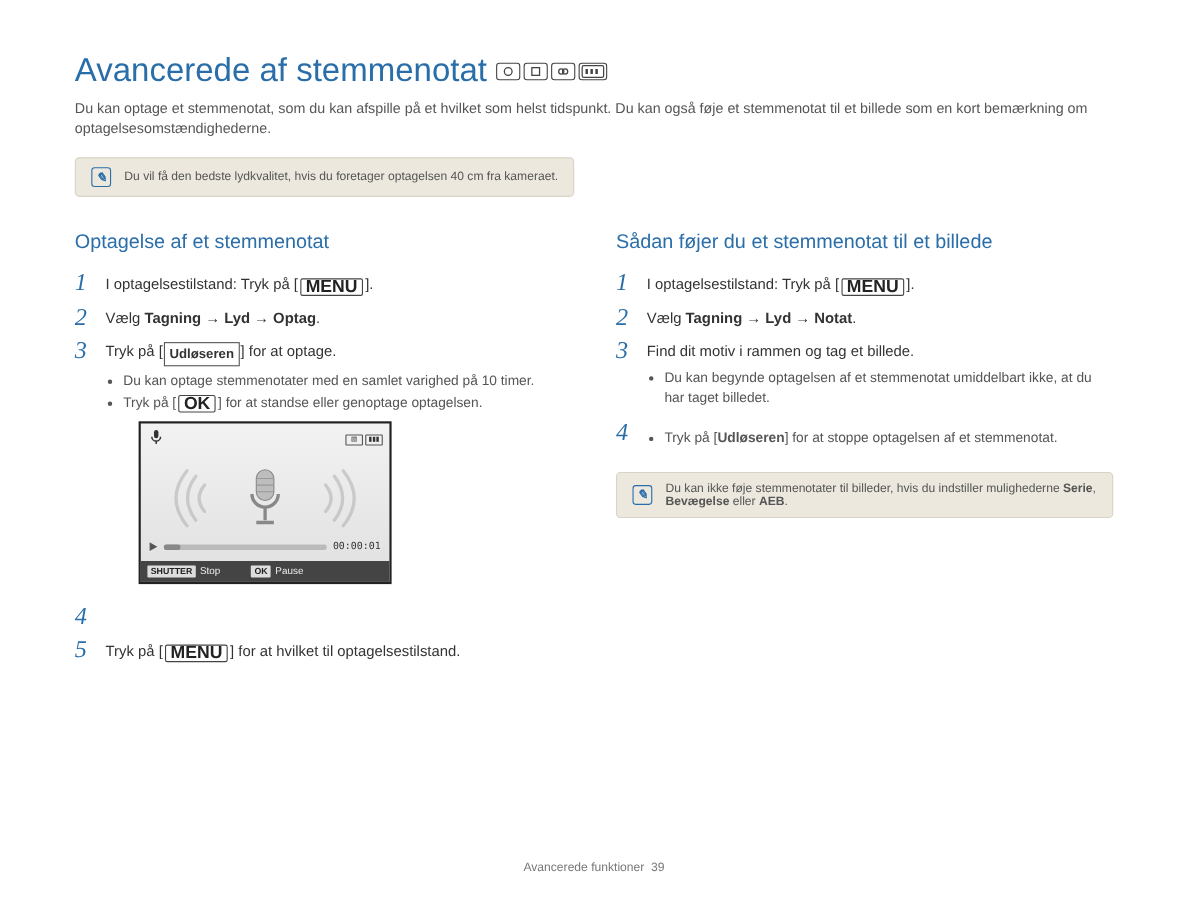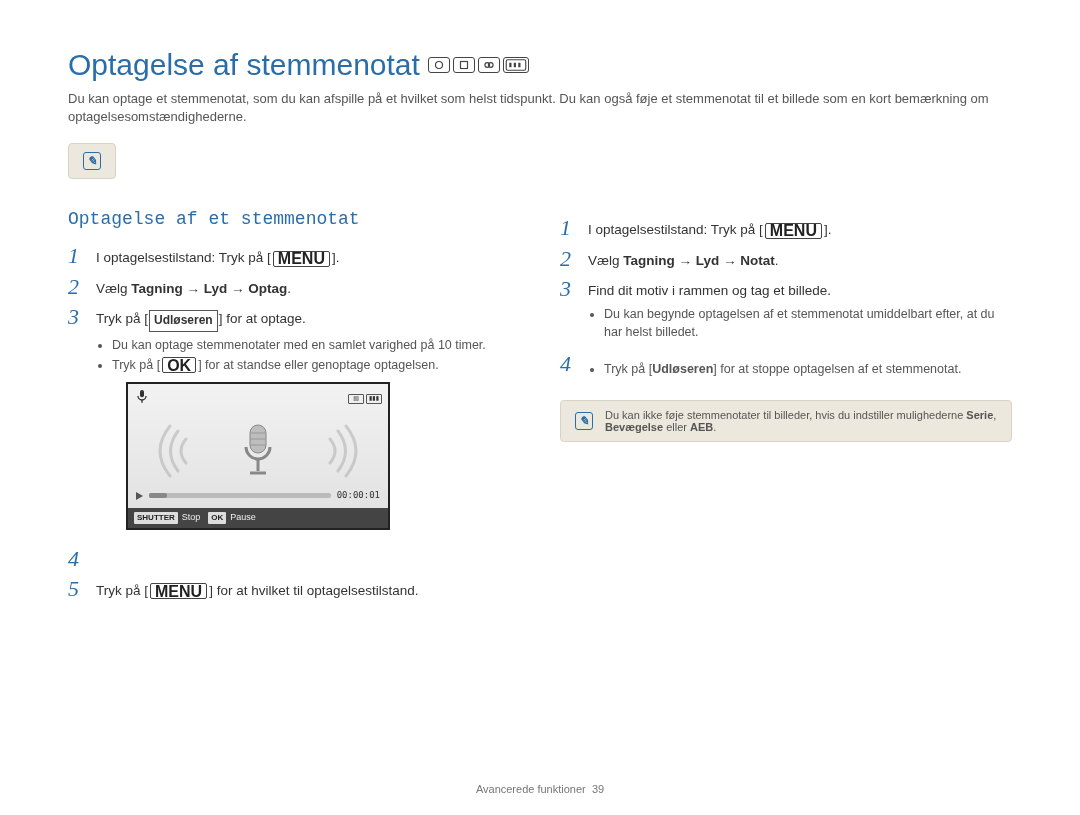--- a/index.html
+++ b/index.html
@@ -73,21 +73,20 @@
     display: flex;
     gap: 40px;
     margin-top: 30px;
   }
   .col { flex: 1; }
   .col h2 {
     font-size: 18px;
     font-weight: 400;
     color: var(--blue);
     margin: 0 0 16px 0;
-    font-family: Liberation Mono, monospace;
   }
   .step {
     display: flex;
     align-items: flex-start;
     gap: 12px;
     margin: 8px 0;
   }
   .step .num {
     font-size: 22px;
     font-style: italic;
@@ -131,21 +130,21 @@
   .kbd-box {
     display: inline-block;
     border: 1px solid #555;
     background: #fff;
     padding: 1px 4px;
     font-size: 12px;
     vertical-align: -1px;
     margin: 0 1px;
   }
   .screen {
-    width: 264px;
+    width: 230px;
     border: 2px solid #222;
     margin: 8px 12px 10px 30px;
     background: linear-gradient(#f2f2f2, #e0e0e0);
     position: relative;
   }
   .screen-top {
     display: flex;
     justify-content: space-between;
     align-items: center;
     padding: 4px 6px;
@@ -184,41 +183,41 @@
   .play { width: 0; height: 0; border-left: 7px solid #555; border-top: 4px solid transparent; border-bottom: 4px solid transparent; }
   .bar { flex: 1; height: 5px; background: #bbb; border-radius: 2px; position: relative; }
   .bar::after { content:''; position:absolute; left:0;top:0;bottom:0; width:10%; background:#888; border-radius:2px; }
   .time { font-size: 9px; color: #333; font-family: monospace; }
   .screen-bot {
     display: flex;
     background: #444;
     color: #eee;
     font-size: 9px;
     padding: 3px 6px;
-    gap: 8px;
+    gap: 28px;
   }
   .screen-bot .lbl { display:flex;align-items:center;gap:4px; }
   .screen-bot .tag { background:#ddd; color:#222; font-weight:700; padding:0 3px; border-radius:1px; font-size:8px; }
 
   .footer {
     position: absolute;
     bottom: 20px;
     left: 0; right: 0;
     text-align: center;
     font-size: 11px;
     color: #777;
   }
 </style>
 </head>
 <body>
 
 <div class="page">
 
   <h1 class="page-title">
-    <span>Optagelse af stemmenotat</span>
+    <span>Avancerede af stemmenotat</span>
     <span class="mode-icons">
       <span class="mode-badge">
         <svg viewBox="0 0 24 24" width="14" height="14">
             <circle cx="12" cy="12" r="6" fill="none" stroke="#444" stroke-width="2"></circle>
           </svg>
       </span>
       <span class="mode-badge">
         <svg viewBox="0 0 24 24" width="14" height="14">
             <rect x="6" y="6" width="12" height="12" fill="none" stroke="#444" stroke-width="2"></rect>
           </svg>
@@ -235,20 +234,21 @@
             <path d="M5 5 L8 5 L8 11 L5 11 Z M11 5 L14 5 L14 11 L11 11 Z M17 5 L20 5 L20 11 L17 11 Z" fill="#444"></path>
           </svg>
       </span>
     </span>
   </h1>
 
   <p class="intro">Du kan optage et stemmenotat, som du kan afspille på et hvilket som helst tidspunkt. Du kan også føje et stemmenotat til et billede som en kort bemærkning om optagelsesomstændighederne.</p>
 
   <div class="note">
     <span class="note-icon">✎</span>
+    <span>Du vil få den bedste lydkvalitet, hvis du foretager optagelsen 40 cm fra kameraet.</span>
   </div>
 
   <div class="columns">
 
     <div class="col">
       <h2>Optagelse af et stemmenotat</h2>
 
       <div class="step">
         <div class="num">1</div>
         <div class="body">
@@ -337,41 +337,42 @@
 
       <div class="step">
         <div class="num">5</div>
         <div class="body">
           <span>Tryk på [</span><span class="kbd">MENU</span><span>] for at hvilket til optagelsestilstand.</span>
         </div>
       </div>
     </div>
 
     <div class="col">
+      <h2>Sådan føjer du et stemmenotat til et billede</h2>
 
       <div class="step">
         <div class="num">1</div>
         <div class="body">
           <span>I optagelsestilstand: Tryk på [</span><span class="kbd">MENU</span><span>].</span>
         </div>
       </div>
 
       <div class="step">
         <div class="num">2</div>
         <div class="body">
           <span>Vælg </span><b>Tagning → Lyd → Notat</b><span>.</span>
         </div>
       </div>
 
       <div class="step">
         <div class="num">3</div>
         <div class="body">
           <span>Find dit motiv i rammen og tag et billede.</span>
           <ul>
-            <li>Du kan begynde optagelsen af et stemmenotat umiddelbart efter, at du har helst billedet.</li>
+            <li>Du kan begynde optagelsen af et stemmenotat umiddelbart ikke, at du har taget billedet.</li>
           </ul>
         </div>
       </div>
 
       <div class="step">
         <div class="num">4</div>
         <div class="body">
           <ul>
             <li>
               <span>Tryk på [</span><b>Udløseren</b><span>] for at stoppe optagelsen af et stemmenotat.</span>

